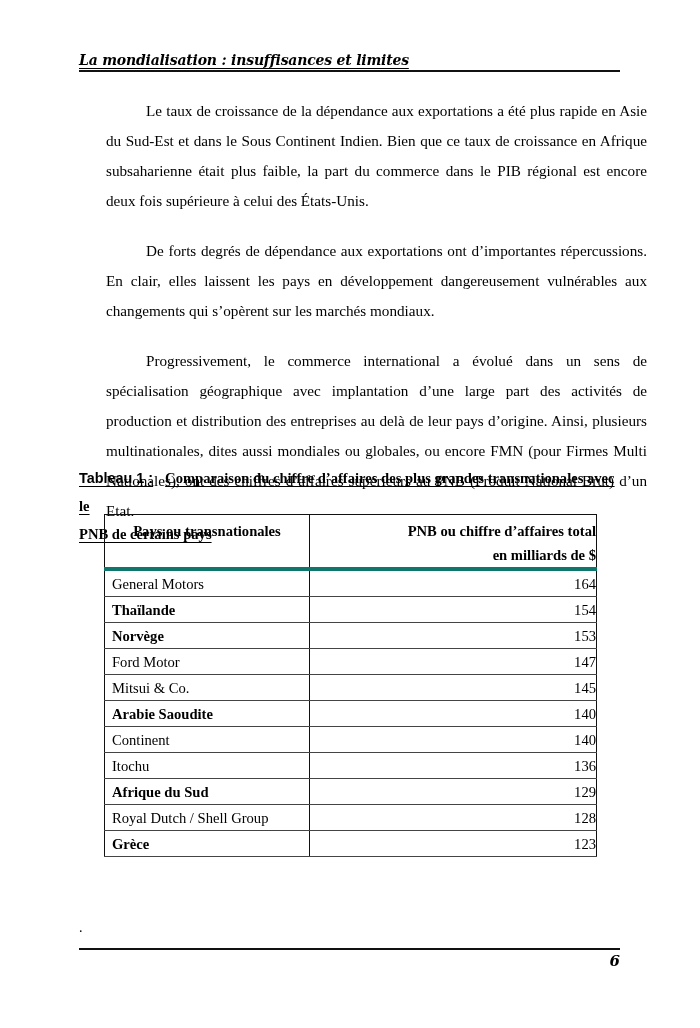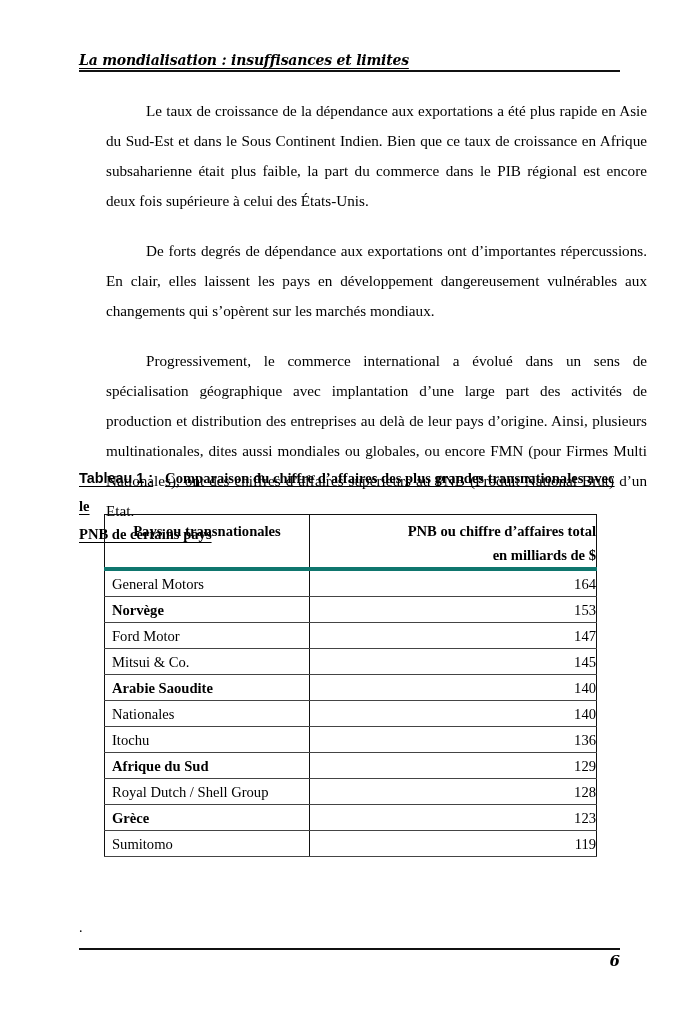--- a/index.html
+++ b/index.html
@@ -237,20 +237,28 @@
       <tr class="data-row">
             <td class="col-name">
               <span class="cell-text">General Motors</span>
             </td>
             <td class="col-value">
               <span class="cell-text">164</span>
             </td>
           </tr>
           <tr class="data-row">
             <td class="col-name">
+              <span class="cell-text bold">Thaïlande</span>
+            </td>
+            <td class="col-value">
+              <span class="cell-text">154</span>
+            </td>
+          </tr>
+          <tr class="data-row">
+            <td class="col-name">
               <span class="cell-text bold">Norvège</span>
             </td>
             <td class="col-value">
               <span class="cell-text">153</span>
             </td>
           </tr>
           <tr class="data-row">
             <td class="col-name">
               <span class="cell-text">Ford Motor</span>
             </td>
@@ -269,21 +277,21 @@
           <tr class="data-row">
             <td class="col-name">
               <span class="cell-text bold">Arabie Saoudite</span>
             </td>
             <td class="col-value">
               <span class="cell-text">140</span>
             </td>
           </tr>
           <tr class="data-row">
             <td class="col-name">
-              <span class="cell-text">Nationales</span>
+              <span class="cell-text">Continent</span>
             </td>
             <td class="col-value">
               <span class="cell-text">140</span>
             </td>
           </tr>
           <tr class="data-row">
             <td class="col-name">
               <span class="cell-text">Itochu</span>
             </td>
             <td class="col-value">
@@ -305,28 +313,20 @@
             <td class="col-value">
               <span class="cell-text">128</span>
             </td>
           </tr>
           <tr class="data-row">
             <td class="col-name">
               <span class="cell-text bold">Grèce</span>
             </td>
             <td class="col-value">
               <span class="cell-text">123</span>
-            </td>
-          </tr>
-          <tr class="data-row">
-            <td class="col-name">
-              <span class="cell-text">Sumitomo</span>
-            </td>
-            <td class="col-value">
-              <span class="cell-text">119</span>
             </td>
           </tr>
         </tbody>
     </table>
   </div>
 
   <div class="stray-mark">.</div>
   <div class="footer-rule"></div>
   <div class="page-number">6</div>
 

